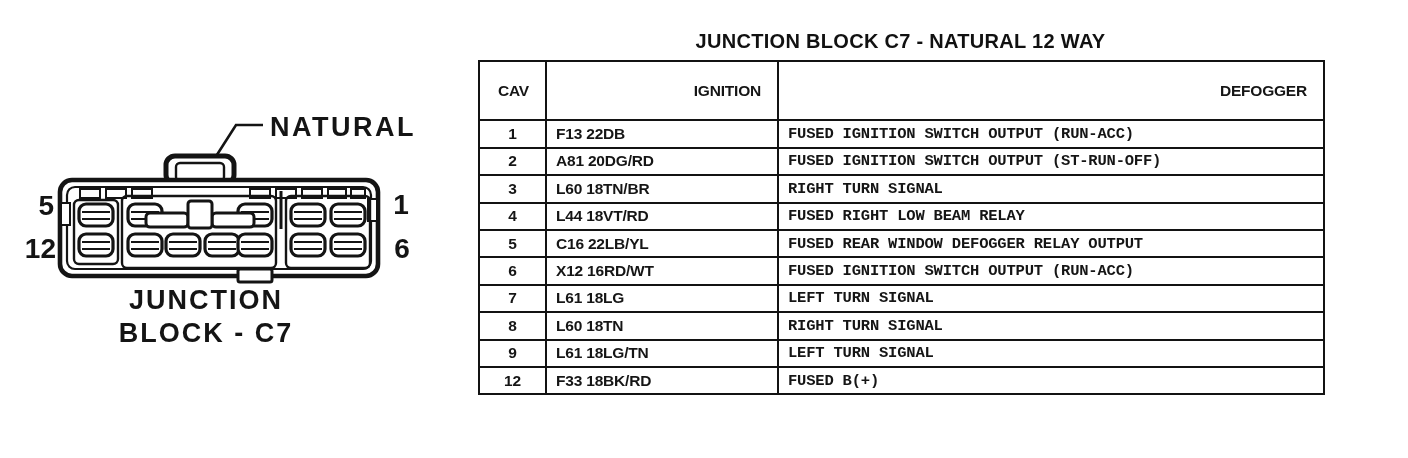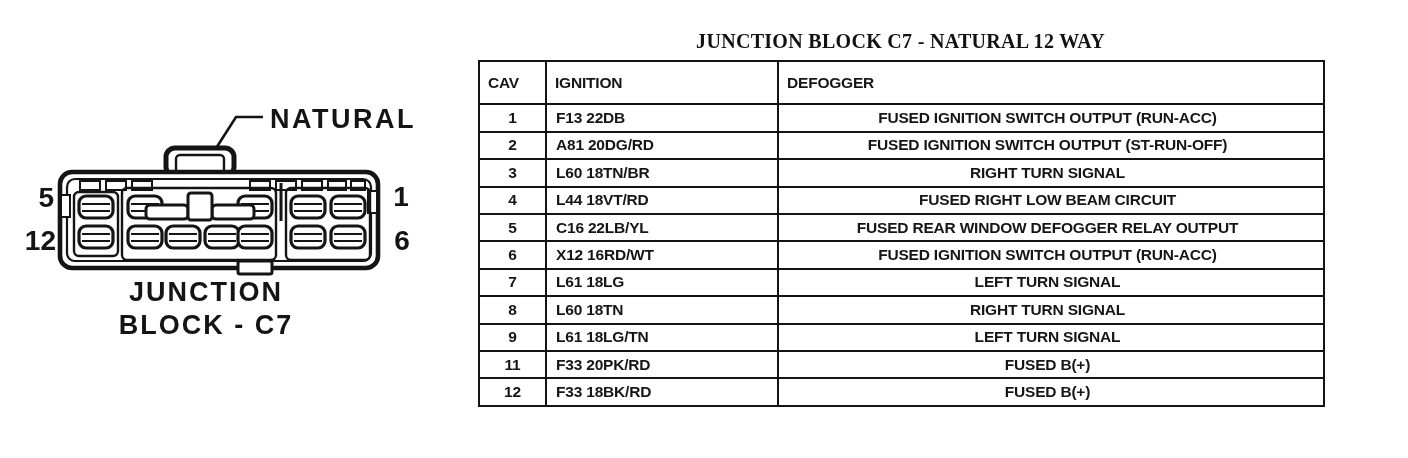--- a/index.html
+++ b/index.html
@@ -10,38 +10,37 @@
     background: #ffffff;
     font-family: "Liberation Sans", sans-serif;
     color: #141414;
     overflow: hidden;
   }
 
   
   .connector-area {
     position: absolute;
     left: 0;
-    top: 95px;
+    top: 103px;
     width: 460px;
     height: 255px;
   }
 
   
   .table-title {
     position: absolute;
     left: 478px;
     top: 30px;
     width: 845px;
     text-align: center;
     font-size: 20px;
     font-weight: 700;
     letter-spacing: 0.3px;
     color: #111111;
     white-space: nowrap;
-    font-family: Liberation Serif, serif;
   }
   .pinout-table {
     position: absolute;
     left: 478px;
     top: 60px;
     width: 845px;
     border-collapse: collapse;
     table-layout: fixed;
     font-size: 15.5px;
     font-weight: 700;
@@ -49,24 +48,24 @@
     color: #151515;
   }
   .pinout-table td, .pinout-table th {
     border: 2px solid #131313;
     height: 25.4px;
     padding: 0 16px 0 9px;
     white-space: nowrap;
     overflow: hidden;
     font-weight: 700;
   }
-  .pinout-table th { text-align: left; padding: 8px; }
+  .pinout-table th { text-align: right; padding: 16px; }
   .pinout-table td.cav { text-align: center; padding: 0; }
   .pinout-table td.circuit { text-align: left; }
-  .pinout-table td.function { text-align: center; }
+  .pinout-table td.function { text-align: left; font-family: Liberation Mono, monospace; }
 
   svg text {
     font-family: "Liberation Sans", sans-serif;
     fill: #141414;
   }
 </style>
 </head>
 <body>
 
 <div class="page">
@@ -183,21 +182,21 @@
         <td class="function">FUSED IGNITION SWITCH OUTPUT (ST-RUN-OFF)</td>
       </tr>
       <tr>
         <td class="cav">3</td>
         <td class="circuit">L60 18TN/BR</td>
         <td class="function">RIGHT TURN SIGNAL</td>
       </tr>
       <tr>
         <td class="cav">4</td>
         <td class="circuit">L44 18VT/RD</td>
-        <td class="function">FUSED RIGHT LOW BEAM CIRCUIT</td>
+        <td class="function">FUSED RIGHT LOW BEAM RELAY</td>
       </tr>
       <tr>
         <td class="cav">5</td>
         <td class="circuit">C16 22LB/YL</td>
         <td class="function">FUSED REAR WINDOW DEFOGGER RELAY OUTPUT</td>
       </tr>
       <tr>
         <td class="cav">6</td>
         <td class="circuit">X12 16RD/WT</td>
         <td class="function">FUSED IGNITION SWITCH OUTPUT (RUN-ACC)</td>
@@ -211,25 +210,20 @@
         <td class="cav">8</td>
         <td class="circuit">L60 18TN</td>
         <td class="function">RIGHT TURN SIGNAL</td>
       </tr>
       <tr>
         <td class="cav">9</td>
         <td class="circuit">L61 18LG/TN</td>
         <td class="function">LEFT TURN SIGNAL</td>
       </tr>
       <tr>
-        <td class="cav">11</td>
-        <td class="circuit">F33 20PK/RD</td>
-        <td class="function">FUSED B(+)</td>
-      </tr>
-      <tr>
         <td class="cav">12</td>
         <td class="circuit">F33 18BK/RD</td>
         <td class="function">FUSED B(+)</td>
       </tr>
     </tbody>
   </table>
 
 </div>
 
 </body></html>

